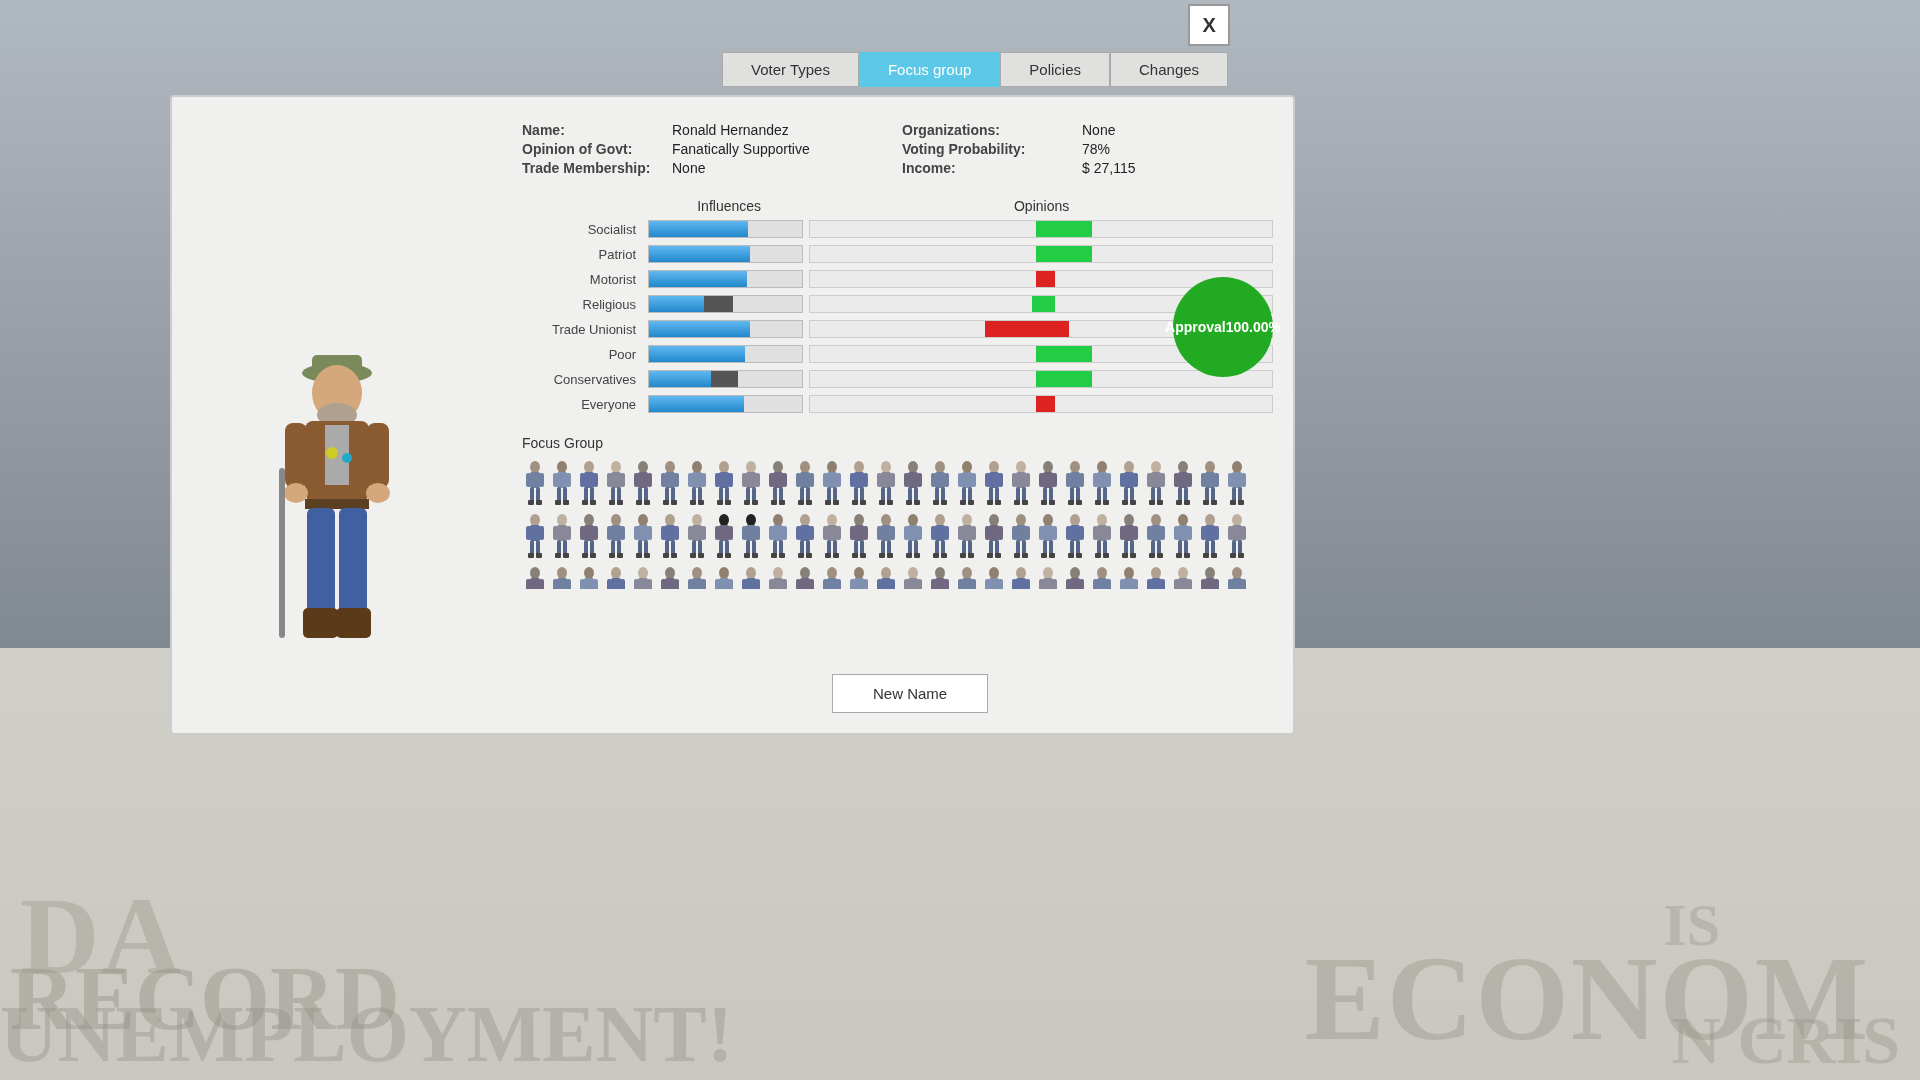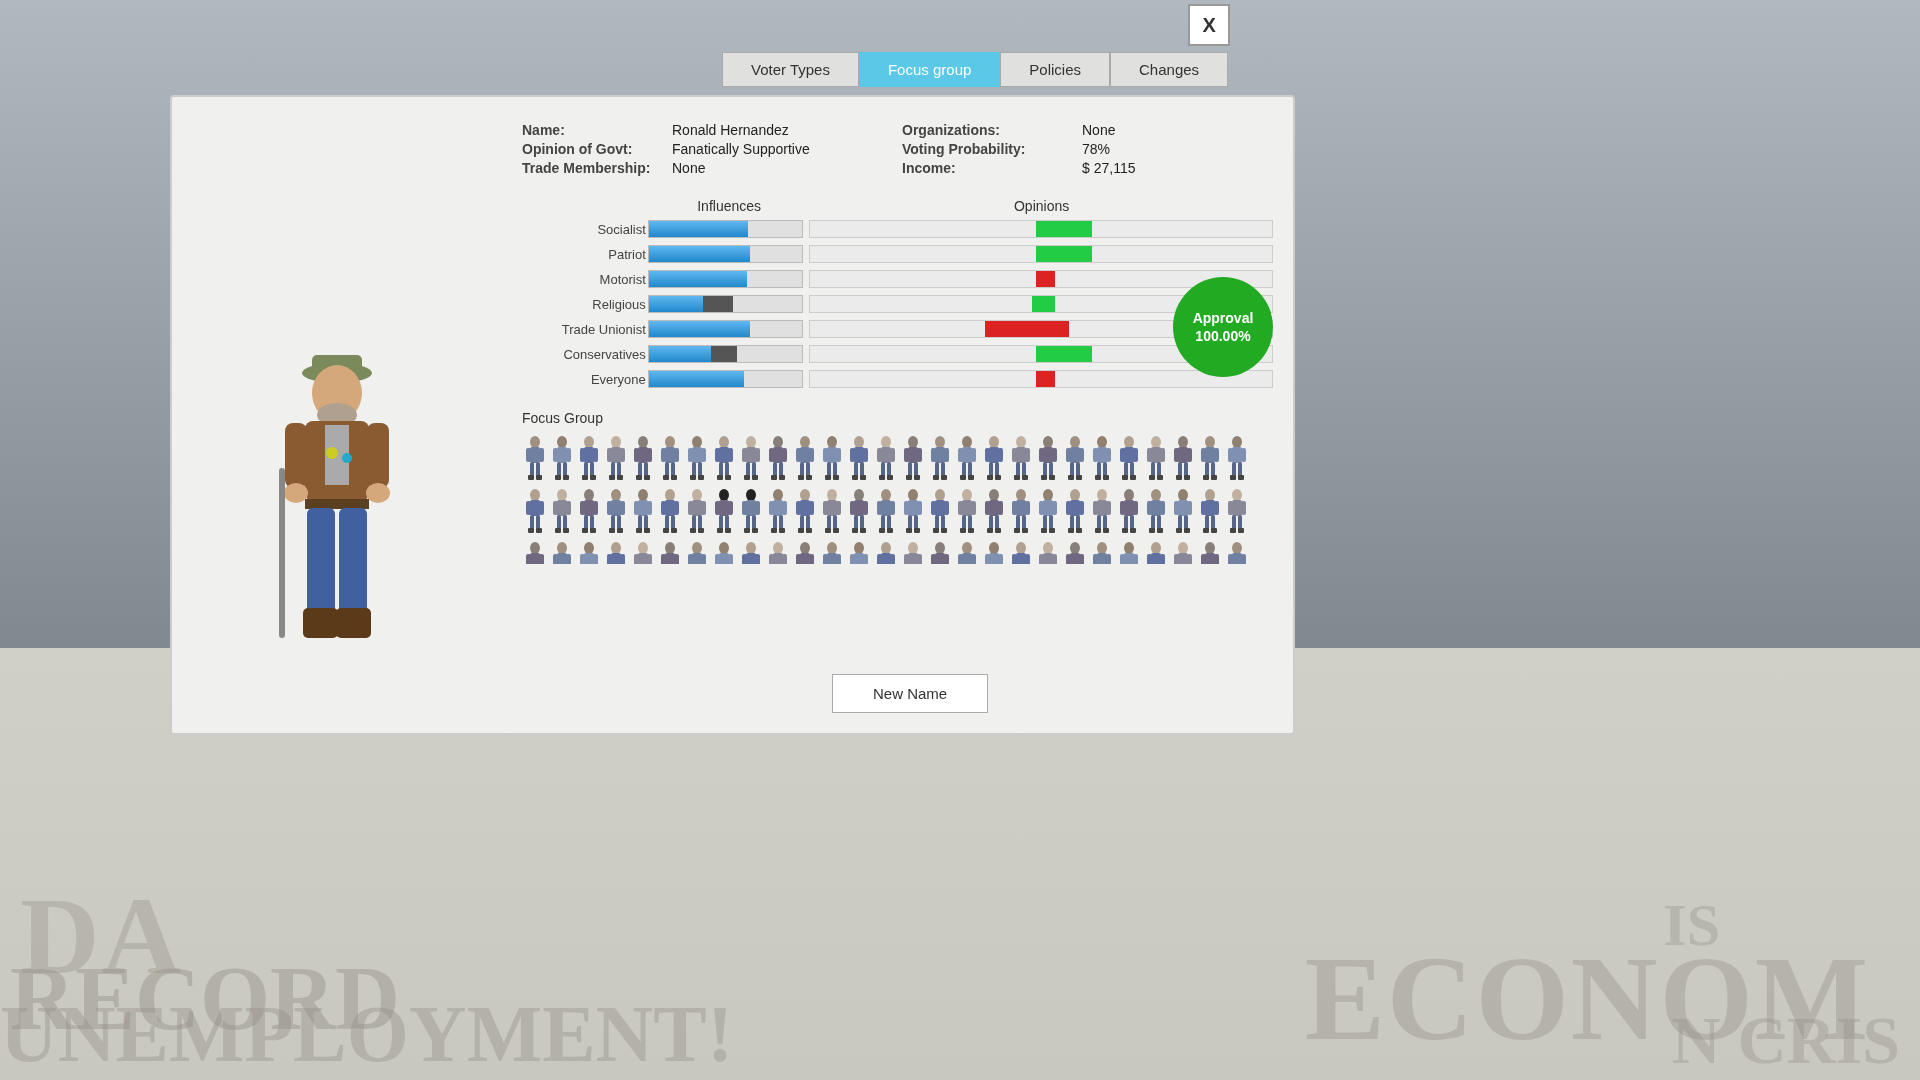--- a/index.html
+++ b/index.html
@@ -115,21 +115,21 @@
       align-items: center;
       margin-bottom: 3px;
       height: 22px;
     }
 
     .bar-label {
       width: 130px;
       font-size: 13px;
       color: #444;
       text-align: right;
-      padding-right: 2px;
+      padding-right: 12px;
     }
 
     .bar-container {
       width: 160px;
       height: 18px;
       background: #e0e0e0;
       border: 1px solid #bbb;
       position: relative;
       margin-right: 2px;
     }
@@ -137,21 +137,21 @@
     
     .approval-badge {
       position: absolute;
       right: 20px;
       top: 180px;
       width: 100px;
       height: 100px;
       border-radius: 50%;
       background: #22aa22;
       display: flex;
-      flex-direction: column;
+      flex-direction: row;
       align-items: center;
       justify-content: center;
       color: white;
       font-size: 14px;
       font-weight: bold;
       text-align: center;
       line-height: 1.3;
     }
 
     
@@ -310,20 +310,29 @@
           <div class="bar-row">
             <span class="bar-label">Trade Unionist</span>
             <div class="bar-container">
               <div style="height: 100%; width: 66%; position: absolute; left: 0px; top: 0px; background: linear-gradient(rgb(96, 184, 240) 0%, rgb(34, 136, 204) 100%);"></div>
             </div>
             <div style="width: 480px; height: 18px; background: rgb(235, 235, 235); border: 1px solid rgb(204, 204, 204); position: relative; margin-left: 4px; display: inline-block; vertical-align: middle;">
               <div style="position: absolute; top: 0px; height: 100%; background: rgb(221, 34, 34); left: 38%; width: 18%;"></div>
             </div>
           </div>
           <div class="bar-row">
+            <span class="bar-label">Poor</span>
+            <div class="bar-container">
+              <div style="height: 100%; width: 63%; position: absolute; left: 0px; top: 0px; background: linear-gradient(rgb(96, 184, 240) 0%, rgb(34, 136, 204) 100%);"></div>
+            </div>
+            <div style="width: 480px; height: 18px; background: rgb(235, 235, 235); border: 1px solid rgb(204, 204, 204); position: relative; margin-left: 4px; display: inline-block; vertical-align: middle;">
+              <div style="position: absolute; top: 0px; height: 100%; background: rgb(34, 204, 68); left: 49%; width: 12%;"></div>
+            </div>
+          </div>
+          <div class="bar-row">
             <span class="bar-label">Conservatives</span>
             <div class="bar-container">
               <div style="height: 100%; width: 58%; position: absolute; left: 0px; top: 0px; background: linear-gradient(rgb(96, 184, 240) 0%, rgb(34, 136, 204) 100%);"></div>
               <div style="height: 100%; width: 17.4%; position: absolute; left: 40.6%; top: 0px; background: rgb(85, 85, 85);"></div>
             </div>
             <div style="width: 480px; height: 18px; background: rgb(235, 235, 235); border: 1px solid rgb(204, 204, 204); position: relative; margin-left: 4px; display: inline-block; vertical-align: middle;">
               <div style="position: absolute; top: 0px; height: 100%; background: rgb(34, 204, 68); left: 49%; width: 12%;"></div>
             </div>
           </div>
           <div class="bar-row">

